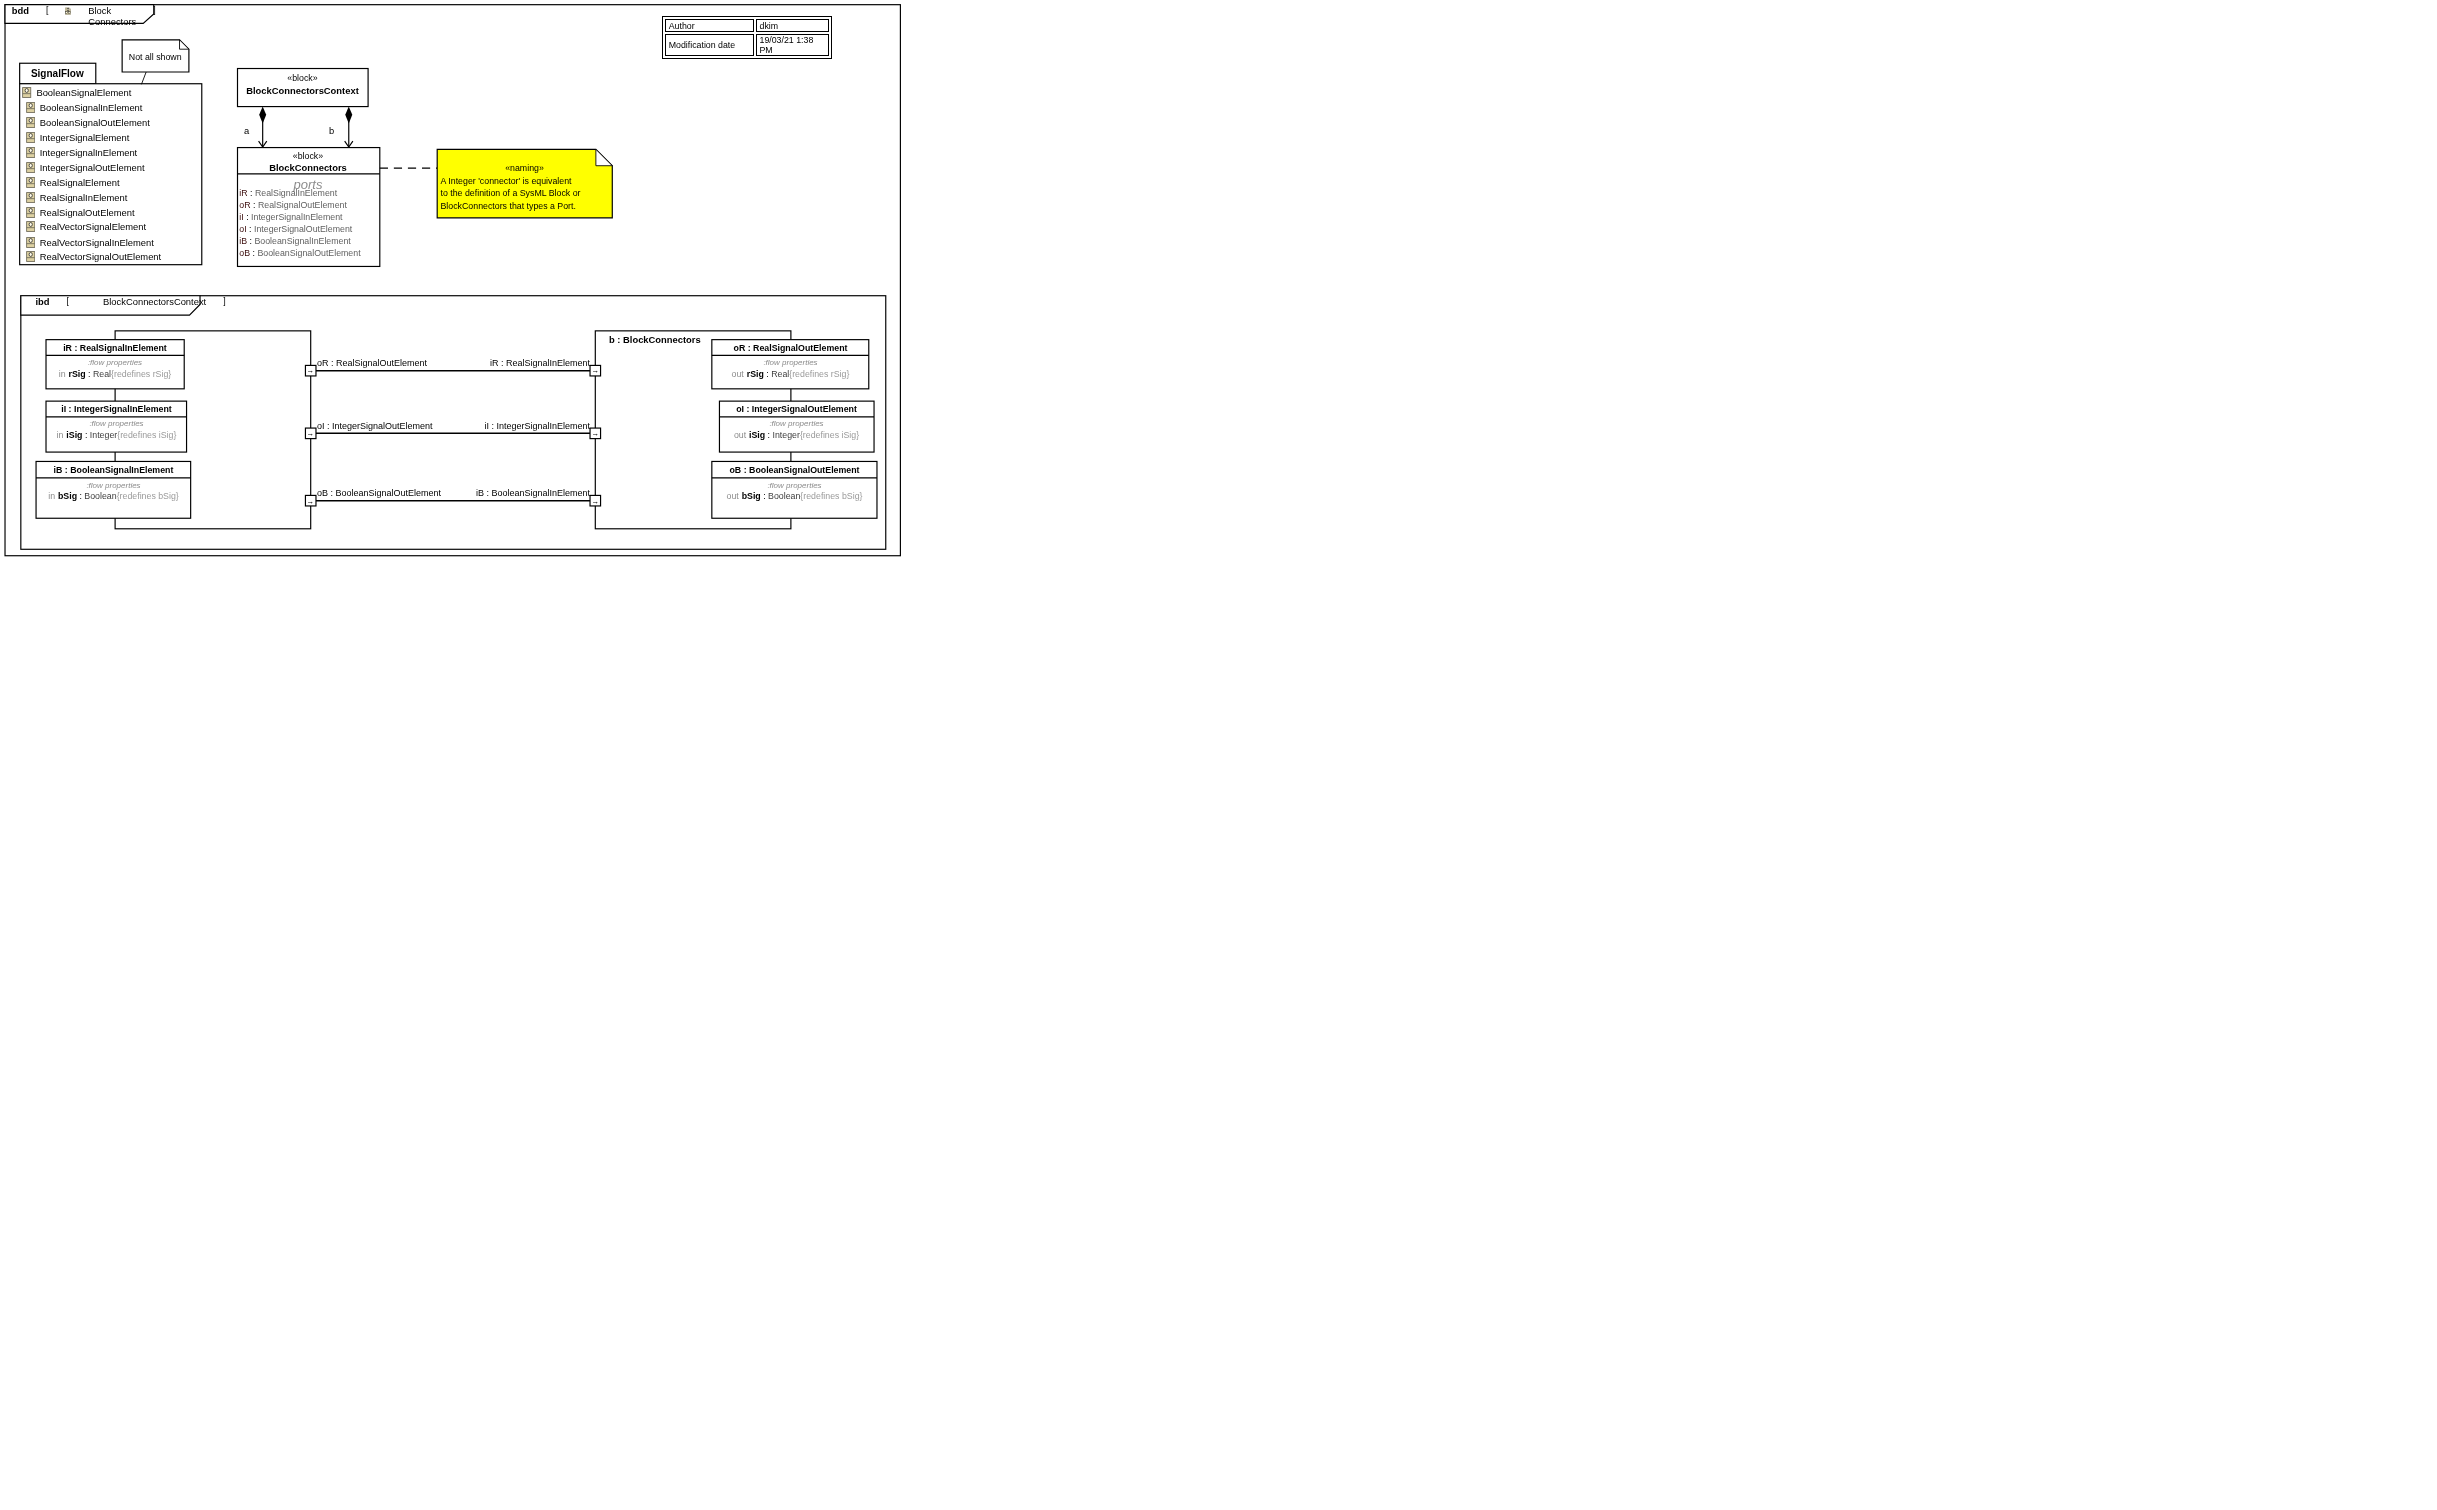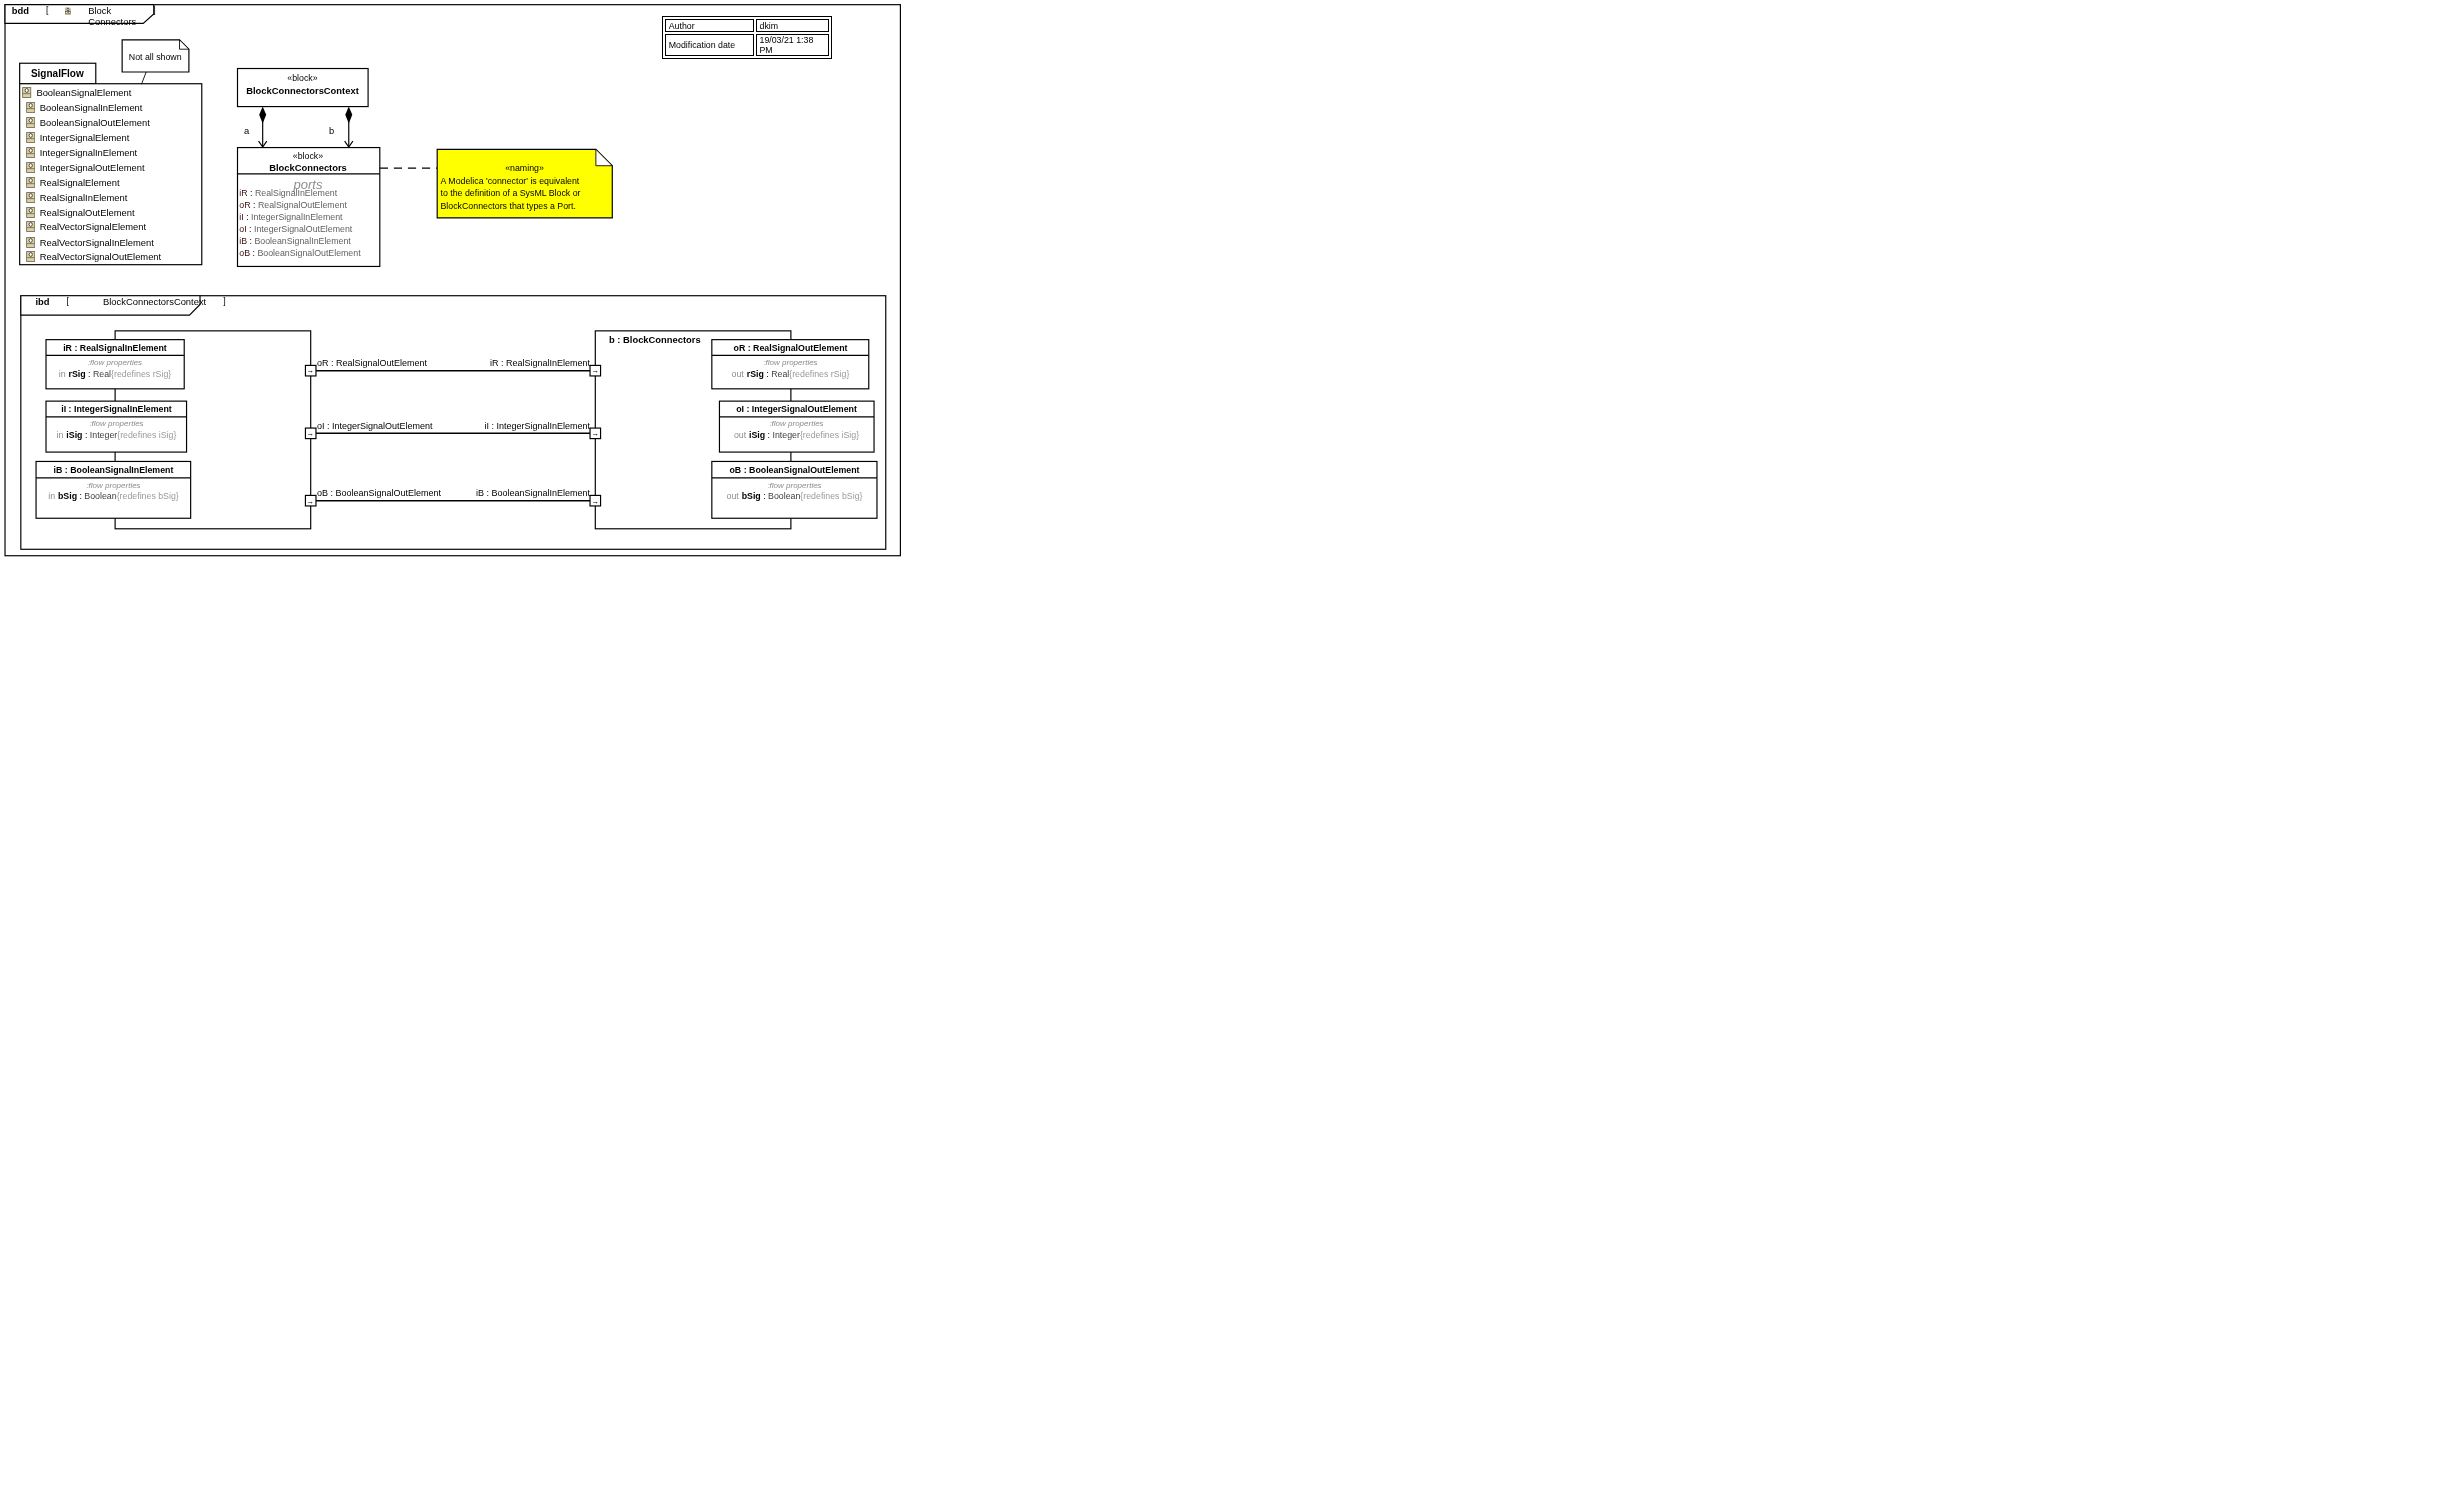--- a/index.html
+++ b/index.html
@@ -242,21 +242,21 @@
       <div><span class="pname">iI</span><span> : </span><span class="typ">IntegerSignalInElement</span></div>
       <div><span class="pname">oI</span><span> : </span><span class="typ">IntegerSignalOutElement</span></div>
       <div><span class="pname">iB</span><span> : </span><span class="typ">BooleanSignalInElement</span></div>
       <div><span class="pname">oB</span><span> : </span><span class="typ">BooleanSignalOutElement</span></div>
     </div>
   </div>
 
   <div class="abs" style="left:437px;top:149px;width:175px;height:69px;">
     <div class="abs c f15" style="left:0;top:14px;width:175px;">«naming»</div>
     <div class="abs f15" style="left:3.5px;top:26px;width:170px;line-height:12.3px;">
-      <div>A Modelica 'connector' is equivalent</div>
+      <div>A Integer 'connector' is equivalent</div>
       <div>to the definition of a SysML Block or</div>
       <div>BlockConnectors that types a Port.</div>
     </div>
   </div>
 
   <div class="abs tabrow" style="left:20.5px;top:296px;width:170px;height:18px;padding-left:15px;">
     <span class="b f16">ibd</span>
     <span class="f15">[</span>
     <svg width="10" height="12.3" viewBox="0 0 17 21">
       <path d="M1,1 h11 l4,4 v15 h-15 z" fill="#ddd1a2" stroke="#8c8874" stroke-width="1.5"></path>

